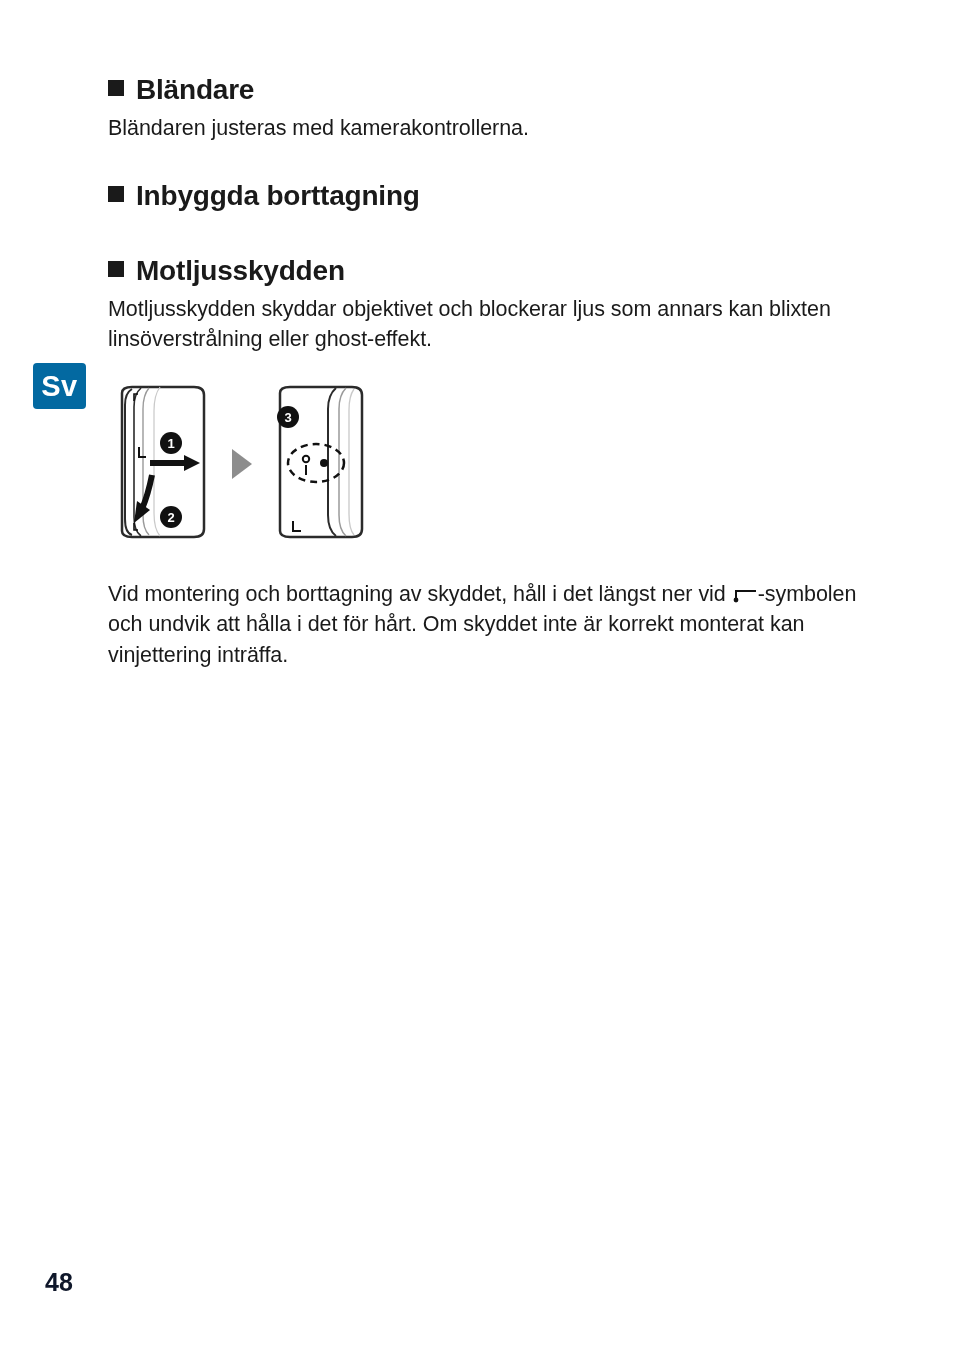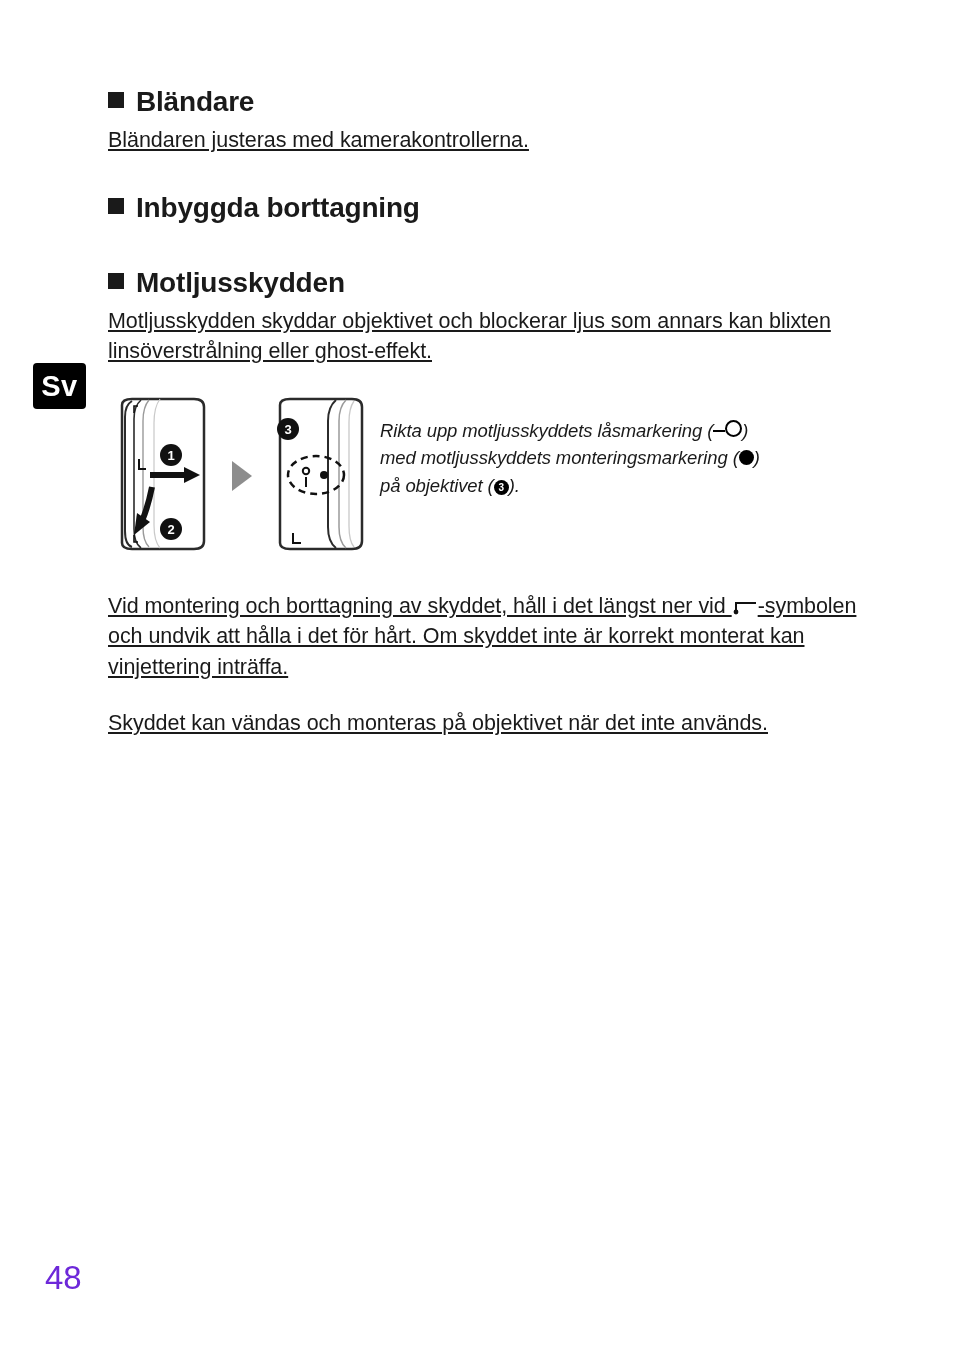--- a/index.html
+++ b/index.html
@@ -23,35 +23,35 @@
     height: 1345px;
   }
 
   
   .lang-tab {
     position: absolute;
     left: 33px;
     top: 363px;
     width: 53px;
     height: 46px;
-    background: #000000;
+    background: #0369a1;
     border-radius: 4px;
     color: #ffffff;
     font-size: 29px;
     font-weight: bold;
     display: flex;
     align-items: center;
     justify-content: center;
     letter-spacing: 0.5px;
   }
 
   .content {
     position: absolute;
     left: 108px;
-    top: 84px;
+    top: 72px;
     width: 760px;
   }
 
   h2.section {
     font-size: 28px;
     font-weight: bold;
     margin: 0 0 6px 0;
     line-height: 1.25;
     letter-spacing: -0.2px;
     position: relative;
@@ -65,21 +65,20 @@
     position: relative;
     top: -3px;
   }
   h2.section .label { display: inline; }
 
   p.body {
     font-size: 21.5px;
     line-height: 1.42;
     margin: 0 0 0 0;
     letter-spacing: -0.05px;
-    text-decoration: underline;
   }
 
   .gap-lg { height: 34px; }
   .gap-md { height: 26px; }
 
   
   .figure {
     position: relative;
     margin-top: 28px;
     height: 170px;
@@ -160,23 +159,23 @@
     width: 26px;
     height: 18px;
     position: relative;
     vertical-align: -2px;
   }
 
   .page-number {
     position: absolute;
     left: 45px;
     bottom: 48px;
-    font-size: 33px;
-    font-weight: normal;
-    color: #6d28d9;
+    font-size: 25px;
+    font-weight: bold;
+    color: #0f172a;
   }
 
   .badge-num {
     fill: #fff;
     font-size: 13px;
     font-weight: bold;
     font-family: "Liberation Sans", sans-serif;
   }
 </style>
 </head>
@@ -248,36 +247,30 @@
 
         <ellipse cx="50" cy="80" rx="28" ry="19" fill="none" stroke="#111" stroke-width="2.5" stroke-dasharray="7 5"></ellipse>
         <circle cx="40" cy="76" r="3.2" fill="none" stroke="#111" stroke-width="2"></circle>
         <line x1="40" y1="82" x2="40" y2="92" stroke="#111" stroke-width="2"></line>
         <circle cx="58" cy="80" r="4" fill="#111"></circle>
 
         <circle cx="22" cy="34" r="11" fill="#111"></circle>
         <text class="badge-num" x="22" y="39" text-anchor="middle">3</text>
       </svg>
 
-      <div class="fig-caption">
-        <span>Rikta upp motljusskyddets låsmarkering (</span><span class="dash"></span><span class="inline-open"></span><span>)</span><br>
-        <span>med motljusskyddets monteringsmarkering (</span><span class="inline-filled"></span><span>)</span><br>
-        <span>på objektivet (</span><span class="inline-circ">3</span><span>).</span>
-      </div>
     </div>
 
     <div class="gap-md"></div>
 
     <p class="body">
       <span>Vid montering och borttagning av skyddet, håll i det längst ner vid </span><span class="hood-symbol"><svg viewBox="0 0 26 18" width="26" height="18">
             <path d="M4 14 L4 6 L24 6" fill="none" stroke="#111" stroke-width="2"></path>
             <circle cx="4" cy="15" r="2.4" fill="#111"></circle>
           </svg></span><span>-symbolen och undvik att hålla i det för hårt. Om skyddet inte är korrekt monterat kan vinjettering inträffa.</span>
     </p>
 
     <div class="gap-md"></div>
 
-    <p class="body">Skyddet kan vändas och monteras på objektivet när det inte används.</p>
 
   </div>
 
   <div class="page-number">48</div>
 </div>
 
 </body></html>

